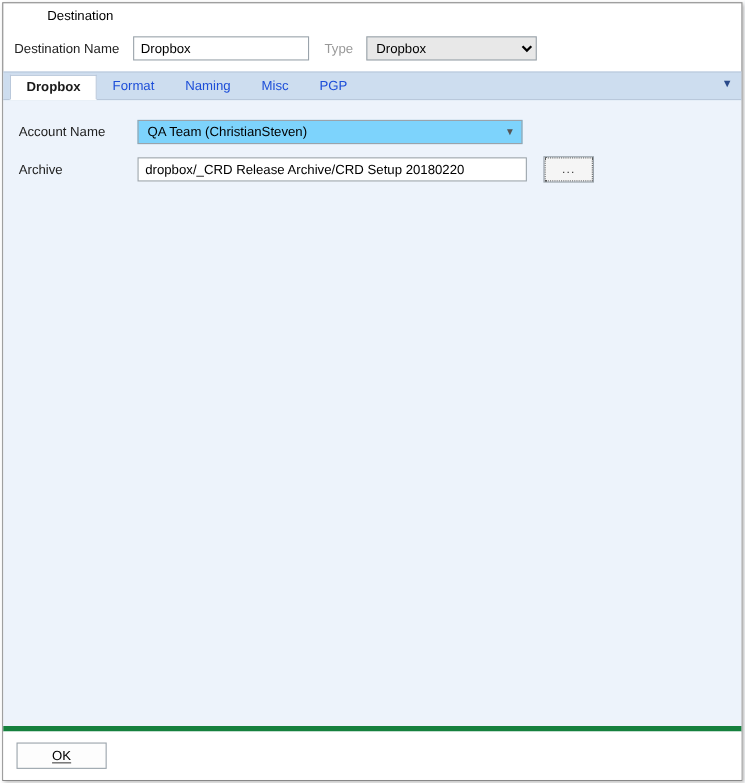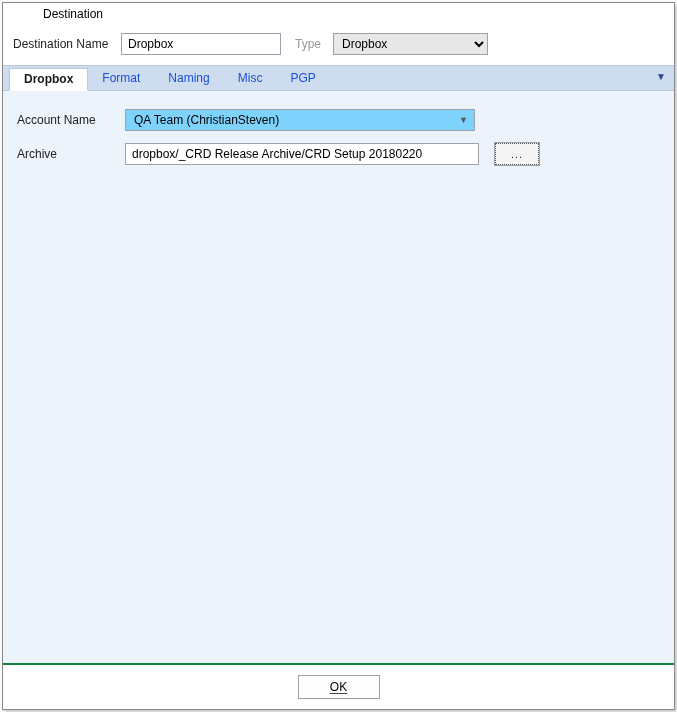--- a/index.html
+++ b/index.html
@@ -90,21 +90,21 @@
     .tabstrip .expand {
       margin-left: auto;
       padding: 5px 8px;
       color: #2a4a8a;
       cursor: pointer;
       font-size: 10px;
     }
     .tabcontent {
       flex: 1;
       background: #edf3fb;
-      border-bottom: 2px solid #15803d;
+      border-bottom: 5px solid #15803d;
       padding: 18px 14px;
     }
     .form-row {
       display: flex;
       align-items: center;
       margin-bottom: 12px;
       gap: 8px;
     }
     .form-label { width: 100px; color: #222; }
     .combo {
@@ -134,21 +134,21 @@
       cursor: pointer;
       font-size: 11px;
       letter-spacing: 1px;
       color: #333;
       display: flex;
       align-items: center;
       justify-content: center;
     }
     .footer {
       display: flex;
-      justify-content: center;
+      justify-content: flex-start;
       align-items: center;
       padding: 10px 12px;
       gap: 10px;
       background: #fff;
     }
     .btn {
       min-width: 82px;
       height: 24px;
       border: 1px solid #9aa3ab;
       background: #fdfdfd;

